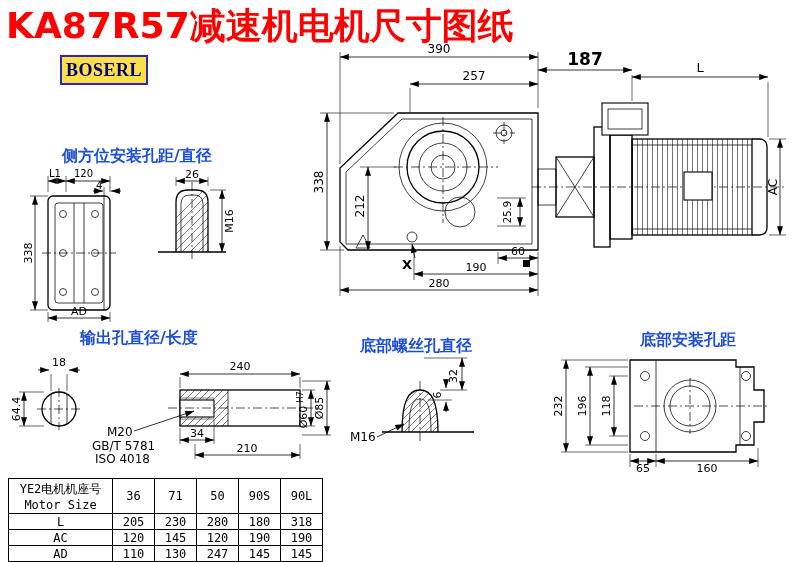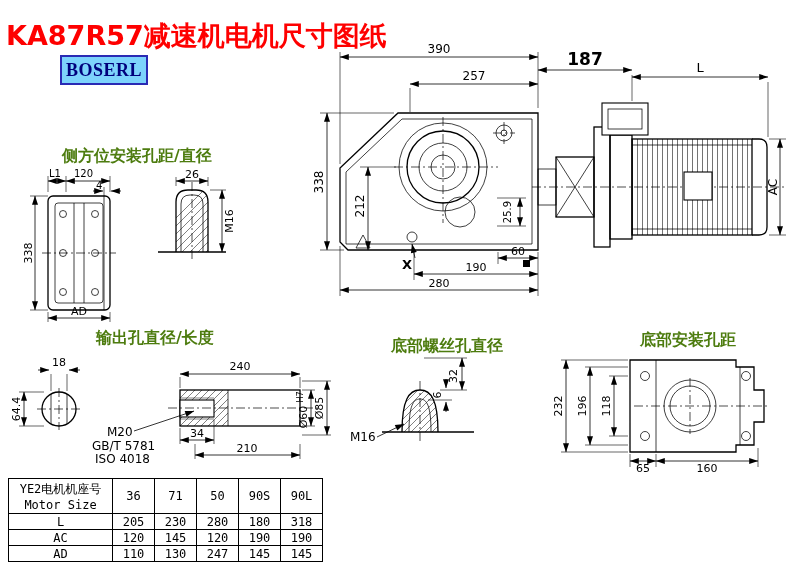--- a/index.html
+++ b/index.html
@@ -1,26 +1,26 @@
 <!DOCTYPE html>
 <html><head>
 <meta charset="utf-8">
 <style>
   * { margin:0; padding:0; box-sizing:border-box; }
   html,body { background:#fff; }
   body { width:800px; height:562px; position:relative; overflow:hidden;
          font-family:"DejaVu Sans", sans-serif; color:#000; }
-  .title { position:absolute; left:6px; top:18px; color:#fe0000; font-size:27px;
+  .title { position:absolute; left:6px; top:2px; color:#fe0000; font-size:36px;
            font-weight:bold; font-family:"DejaVu Sans","Liberation Sans",sans-serif;
            white-space:nowrap; }
   .logo { position:absolute; left:60px; top:55px; width:88px; height:30px;
-          border:2px solid #2a2ab4; color:#00007c; background:#7dd3fc;
+          border:2px solid #2a2ab4; color:#00007c; background:#fde047;
           font-family:"Liberation Serif","DejaVu Serif",serif; font-size:18px;
           font-weight:bold; text-align:center; line-height:26px; letter-spacing:.5px; }
-  .rlabel { position:absolute; color:#4d7c0f; font-size:16px; font-weight:bold;
+  .rlabel { position:absolute; color:#1d4ed8; font-size:16px; font-weight:bold;
             white-space:nowrap; font-family:"DejaVu Sans",sans-serif; }
   svg.stage { position:absolute; left:0; top:0; }
   svg text { font-family:"DejaVu Sans",sans-serif; font-size:12px; fill:#000; }
   .mid { text-anchor:middle; }
   .sm  { font-size:10px; }
   .s8  { font-size:8px; }
   .s11 { font-size:11px; }
   .s13 { font-size:13px; }
   .big { font-size:17px; font-weight:bold; }
   .xb  { font-size:13px; font-weight:bold; }
@@ -41,22 +41,22 @@
   table.dim-table tr.hd th { height:35px; }
   table.dim-table tr.rw td { height:16px; }
 </style>
 </head>
 <body>
 
 <div class="title">KA87R57减速机电机尺寸图纸</div>
 <div class="logo">BOSERL</div>
 
 <div class="rlabel" style="left:62px;top:146px">侧方位安装孔距/直径</div>
-<div class="rlabel" style="left:96px;top:328px">输出孔直径/长度</div>
-<div class="rlabel" style="left:391px;top:336px">底部螺丝孔直径</div>
+<div class="rlabel" style="left:80px;top:328px">输出孔直径/长度</div>
+<div class="rlabel" style="left:360px;top:336px">底部螺丝孔直径</div>
 <div class="rlabel" style="left:640px;top:330px">底部安装孔距</div>
 
 <svg class="stage" width="800" height="562" viewBox="0 0 800 562">
   <defs>
     <marker id="arr" viewBox="0 0 10 8" refX="9.3" refY="4" markerWidth="10" markerHeight="8" orient="auto-start-reverse" markerUnits="userSpaceOnUse">
       <path d="M0.5,1 L9.5,4 L0.5,7 Z" fill="#000"></path>
     </marker>
     <pattern id="fins" x="0" y="0" width="5" height="10" patternUnits="userSpaceOnUse">
       <line x1="2.5" y1="0" x2="2.5" y2="10" stroke="#000" stroke-width="0.55"></line>
     </pattern>

